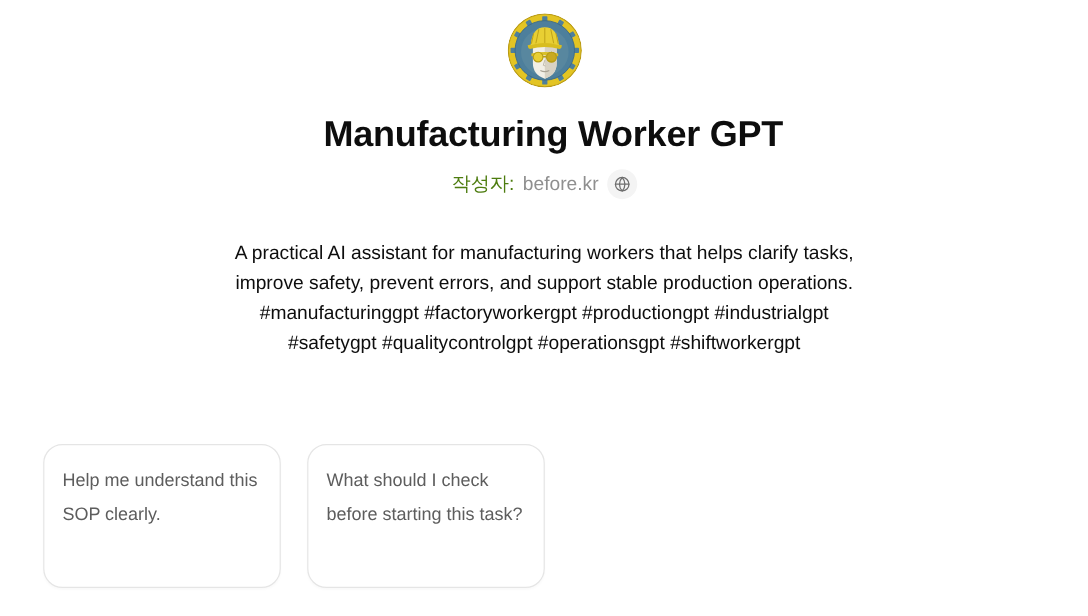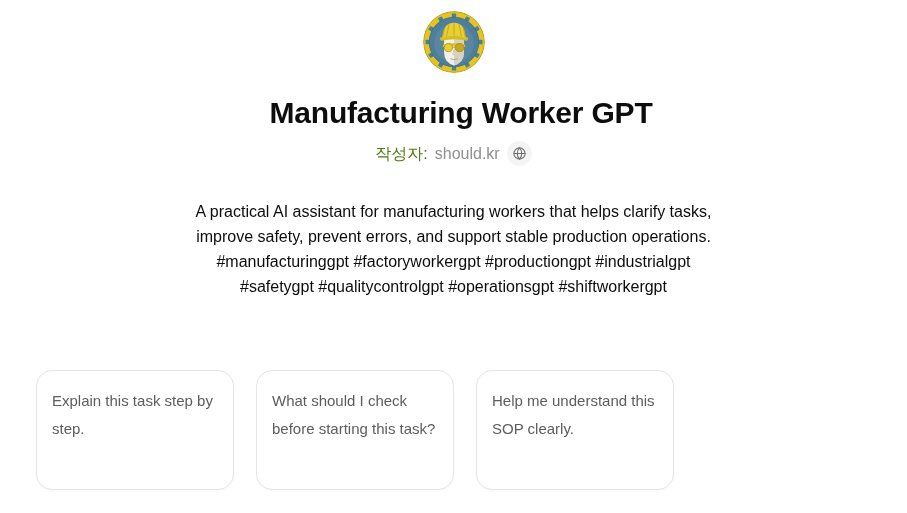--- a/index.html
+++ b/index.html
@@ -175,31 +175,30 @@
 
       <path d="M50 63 l-2 7 l3 1" stroke="#bfb9ab" stroke-width="1.3" fill="none"></path>
       <path d="M44 77 q6 3 12 0" stroke="#a9a294" stroke-width="1.5" fill="none"></path>
     </svg>
   </div>
 
   <h1 class="gpt-title">Manufacturing Worker GPT</h1>
 
   <div class="byline">
     <span class="byline-author">작성자:</span>
-    <span class="byline-handle">should.kr</span>
+    <span class="byline-handle">before.kr</span>
     <span class="globe-badge">
       <svg width="15" height="15" viewBox="0 0 24 24" fill="none" stroke="#6e6e6e" stroke-width="1.7" stroke-linecap="round" stroke-linejoin="round">
         <circle cx="12" cy="12" r="9"></circle>
         <line x1="3" y1="12" x2="21" y2="12"></line>
         <path d="M12 3 a13 13 0 0 1 0 18 a13 13 0 0 1 0 -18 z"></path>
       </svg>
     </span>
   </div>
 
   <p class="gpt-desc">A practical AI assistant for manufacturing workers that helps clarify tasks, improve safety, prevent errors, and support stable production operations. #manufacturinggpt #factoryworkergpt #productiongpt #industrialgpt #safetygpt #qualitycontrolgpt #operationsgpt #shiftworkergpt</p>
 
   <div class="starters">
-    <div class="starter-card">Explain this task step by step.</div>
+    <div class="starter-card">Help me understand this SOP clearly.</div>
     <div class="starter-card">What should I check before starting this task?</div>
-    <div class="starter-card">Help me understand this SOP clearly.</div>
   </div>
 
 </div>
 
 </body></html>

